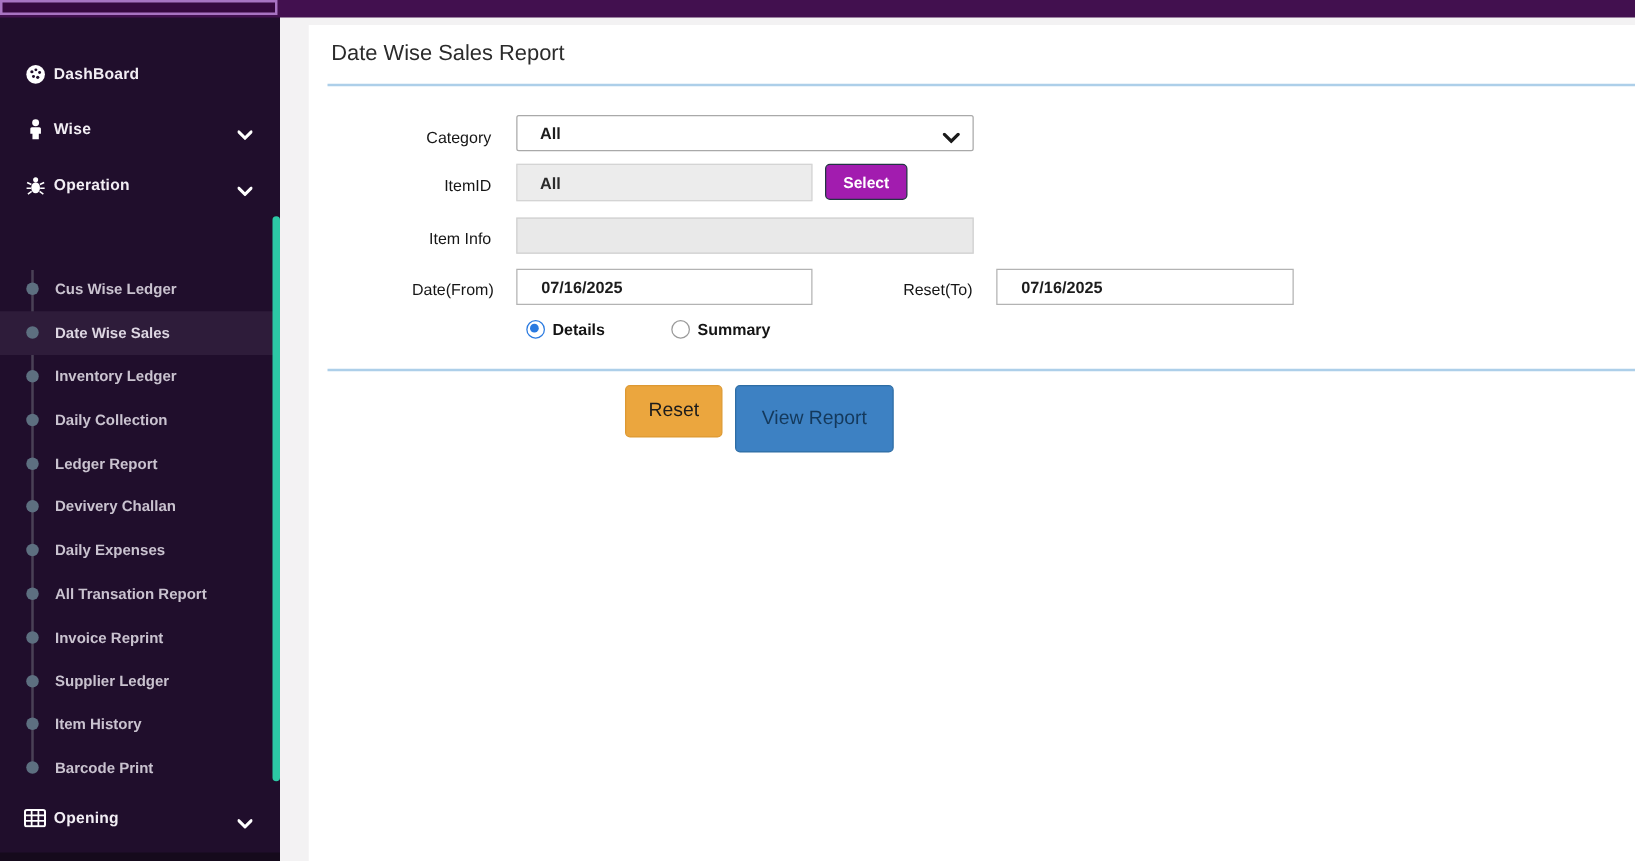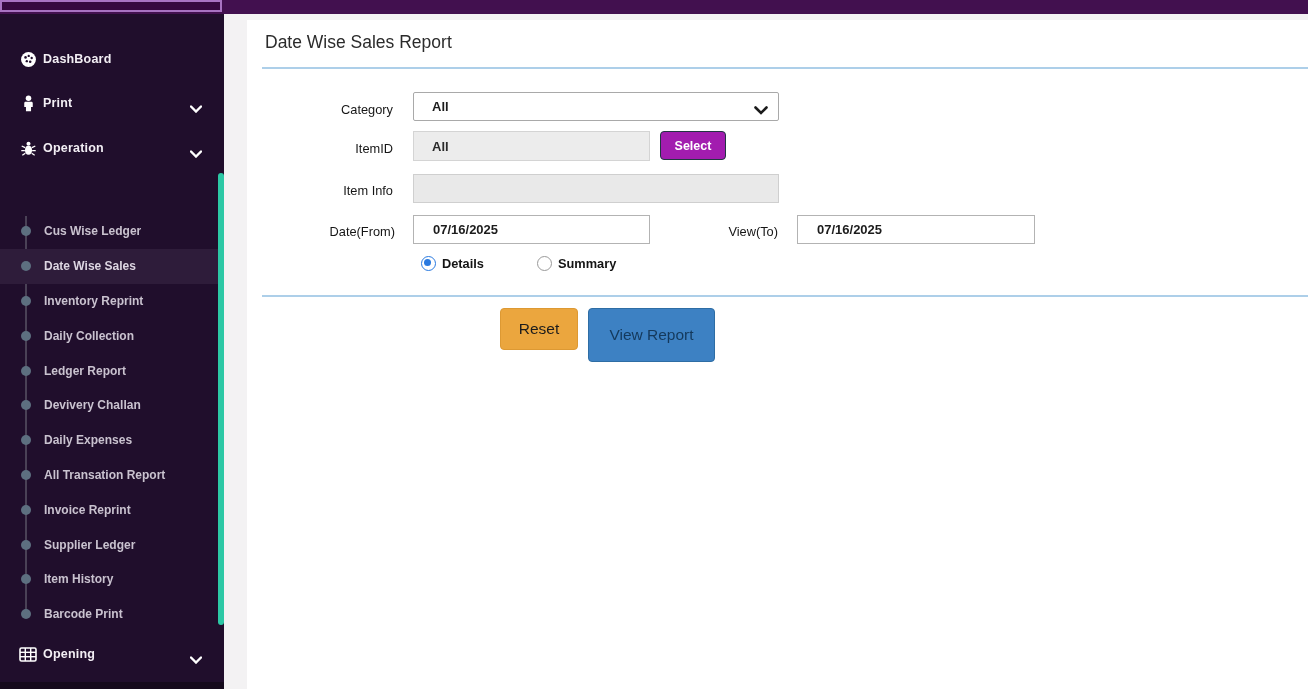--- a/index.html
+++ b/index.html
@@ -111,21 +111,21 @@
     <span class="nav-label">DashBoard</span>
   </div>
 
   <div class="nav-item" style="top:85px;">
     <span class="nav-icon">
       <svg width="15" height="17" viewBox="0 0 14 16">
           <circle cx="7" cy="3" r="2.6" fill="#fff"></circle>
           <path d="M4.2 6.4h5.6c.7 0 1.2.6 1.2 1.3v3.5H9.4v4.2H4.6v-4.2H3V7.7c0-.7.5-1.3 1.2-1.3z" fill="#fff"></path>
         </svg>
     </span>
-    <span class="nav-label">Print</span>
+    <span class="nav-label">Wise</span>
     <span class="chev">
       <svg width="12" height="8" viewBox="0 0 12 8">
           <polyline points="1,1.5 6,6.5 11,1.5" fill="none" stroke="#fff" stroke-width="2.4" stroke-linecap="round"></polyline>
         </svg>
     </span>
   </div>
 
   <div class="nav-item" style="top:130px;">
     <span class="nav-icon">
       <svg width="17" height="17" viewBox="0 0 16 16">
@@ -153,21 +153,21 @@
     <div class="sub-item">
         <span class="dot"></span>
         <span class="sub-label">Cus Wise Ledger</span>
       </div>
     <div class="sub-item active">
         <span class="dot"></span>
         <span class="sub-label">Date Wise Sales</span>
       </div>
     <div class="sub-item">
         <span class="dot"></span>
-        <span class="sub-label">Inventory Reprint</span>
+        <span class="sub-label">Inventory Ledger</span>
       </div>
     <div class="sub-item">
         <span class="dot"></span>
         <span class="sub-label">Daily Collection</span>
       </div>
     <div class="sub-item">
         <span class="dot"></span>
         <span class="sub-label">Ledger Report</span>
       </div>
     <div class="sub-item">
@@ -248,21 +248,21 @@
     </div>
     <button class="btn-select">Select</button>
 
     <div class="f-label" style="left:42px; width:104px; top:163px;">Item Info</div>
     <div class="gray-input" style="left:166px; top:154px; width:366px; height:29px; background:#e9e9e9; border-color:#cfcfcf;">
       <span></span>
     </div>
 
     <div class="f-label" style="left:42px; width:106px; top:204px;">Date(From)</div>
     <input class="white-input" style="left: 166px; top: 195px; width: 237px; height: 29px;" value="07/16/2025">
-    <div class="f-label" style="left:443px; width:88px; top:204px;">View(To)</div>
+    <div class="f-label" style="left:443px; width:88px; top:204px;">Reset(To)</div>
     <input class="white-input" style="left: 550px; top: 195px; width: 238px; height: 29px;" value="07/16/2025">
 
     <div class="radio-row">
       <div class="radio-opt" style="left:8px;">
         <span class="radio-circ checked"></span>
         <span class="radio-lbl">Details</span>
       </div>
       <div class="radio-opt" style="left:124px;">
         <span class="radio-circ"></span>
         <span class="radio-lbl">Summary</span>

